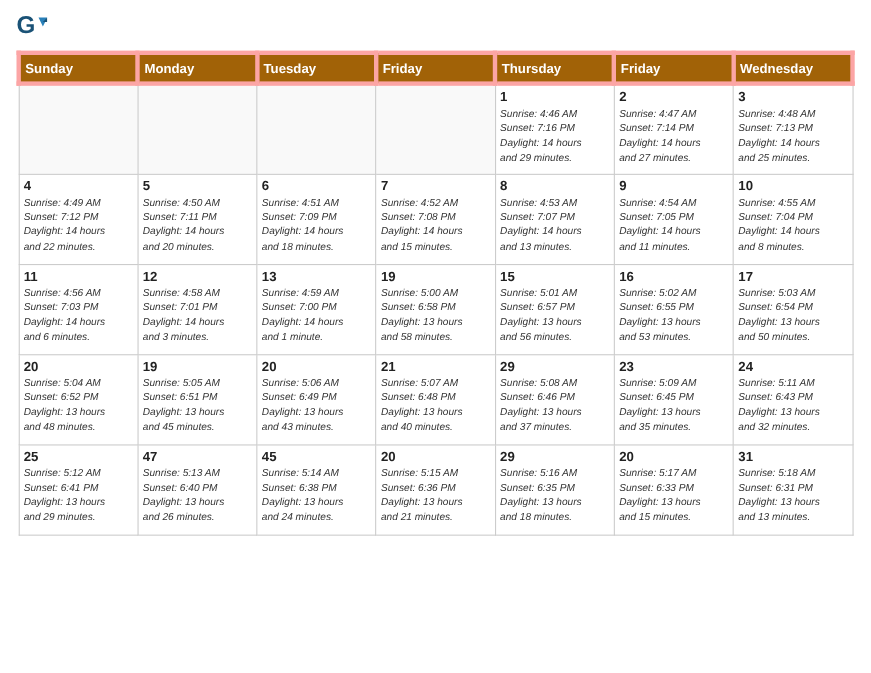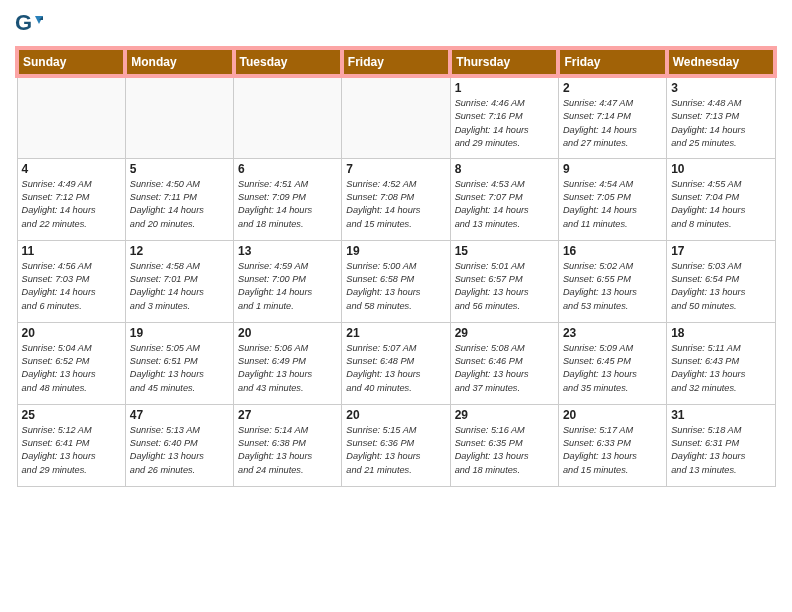--- a/index.html
+++ b/index.html
@@ -224,35 +224,35 @@
           </td>
           <td>
             <div class="day-number">29</div>
             <div class="sun-info">Sunrise: 5:08 AM<br>Sunset: 6:46 PM<br>Daylight: 13 hours<br>and 37 minutes.</div>
           </td>
           <td>
             <div class="day-number">23</div>
             <div class="sun-info">Sunrise: 5:09 AM<br>Sunset: 6:45 PM<br>Daylight: 13 hours<br>and 35 minutes.</div>
           </td>
           <td>
-            <div class="day-number">18</div>
+            <div class="day-number">24</div>
             <div class="sun-info">Sunrise: 5:11 AM<br>Sunset: 6:43 PM<br>Daylight: 13 hours<br>and 32 minutes.</div>
           </td>
         </tr>
         <tr>
           <td>
             <div class="day-number">25</div>
             <div class="sun-info">Sunrise: 5:12 AM<br>Sunset: 6:41 PM<br>Daylight: 13 hours<br>and 29 minutes.</div>
           </td>
           <td>
             <div class="day-number">47</div>
             <div class="sun-info">Sunrise: 5:13 AM<br>Sunset: 6:40 PM<br>Daylight: 13 hours<br>and 26 minutes.</div>
           </td>
           <td>
-            <div class="day-number">27</div>
+            <div class="day-number">45</div>
             <div class="sun-info">Sunrise: 5:14 AM<br>Sunset: 6:38 PM<br>Daylight: 13 hours<br>and 24 minutes.</div>
           </td>
           <td>
             <div class="day-number">20</div>
             <div class="sun-info">Sunrise: 5:15 AM<br>Sunset: 6:36 PM<br>Daylight: 13 hours<br>and 21 minutes.</div>
           </td>
           <td>
             <div class="day-number">29</div>
             <div class="sun-info">Sunrise: 5:16 AM<br>Sunset: 6:35 PM<br>Daylight: 13 hours<br>and 18 minutes.</div>
           </td>

